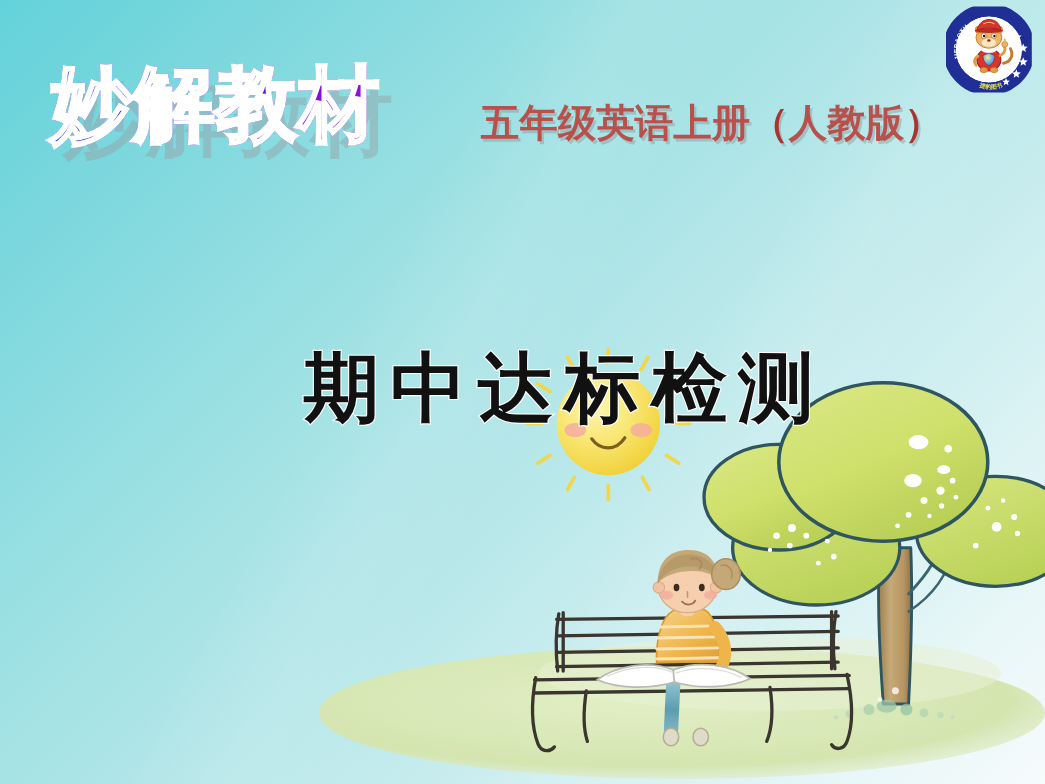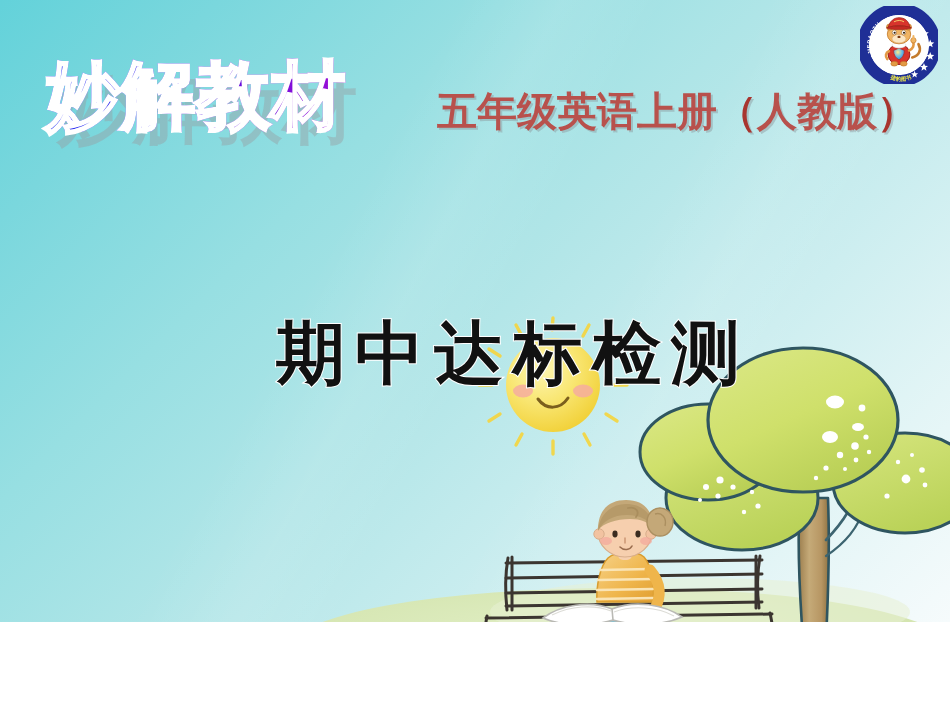--- a/index.html
+++ b/index.html
@@ -8,21 +8,21 @@
     padding: 0;
     background: #ffffff;
   }
   body {
     font-family: "Liberation Sans", sans-serif;
   }
 
   #slide {
     position: relative;
     width: 950px;
-    height: 622px;
+    height: 713px;
     overflow: hidden;
     background: linear-gradient(135deg,
         #63d2da 0%,
         #7ad7dd 14%,
         #97dfe2 32%,
         #b3e6e8 52%,
         #cdeef0 70%,
         #e3f5f6 85%,
         #f6fbfc 100%);
   }
@@ -85,22 +85,22 @@
     letter-spacing: 1px;
     white-space: nowrap;
     color: rgba(150,160,165,0.45);
     z-index: 3;
   }
 
   #subtitle {
     position: absolute;
     left: 437px;
     top: 95px;
-    font-family: Liberation Mono, monospace;
-    font-size: 40px;
+    font-family: Liberation Serif, serif;
+    font-size: 35px;
     font-weight: bold;
     line-height: 1;
     white-space: nowrap;
     color: #b8514c;
     text-shadow: 2px 2px 0 rgba(140,150,155,0.45);
     z-index: 4;
   }
   #subtitle .paren { color: #a8352f; }
 
   

